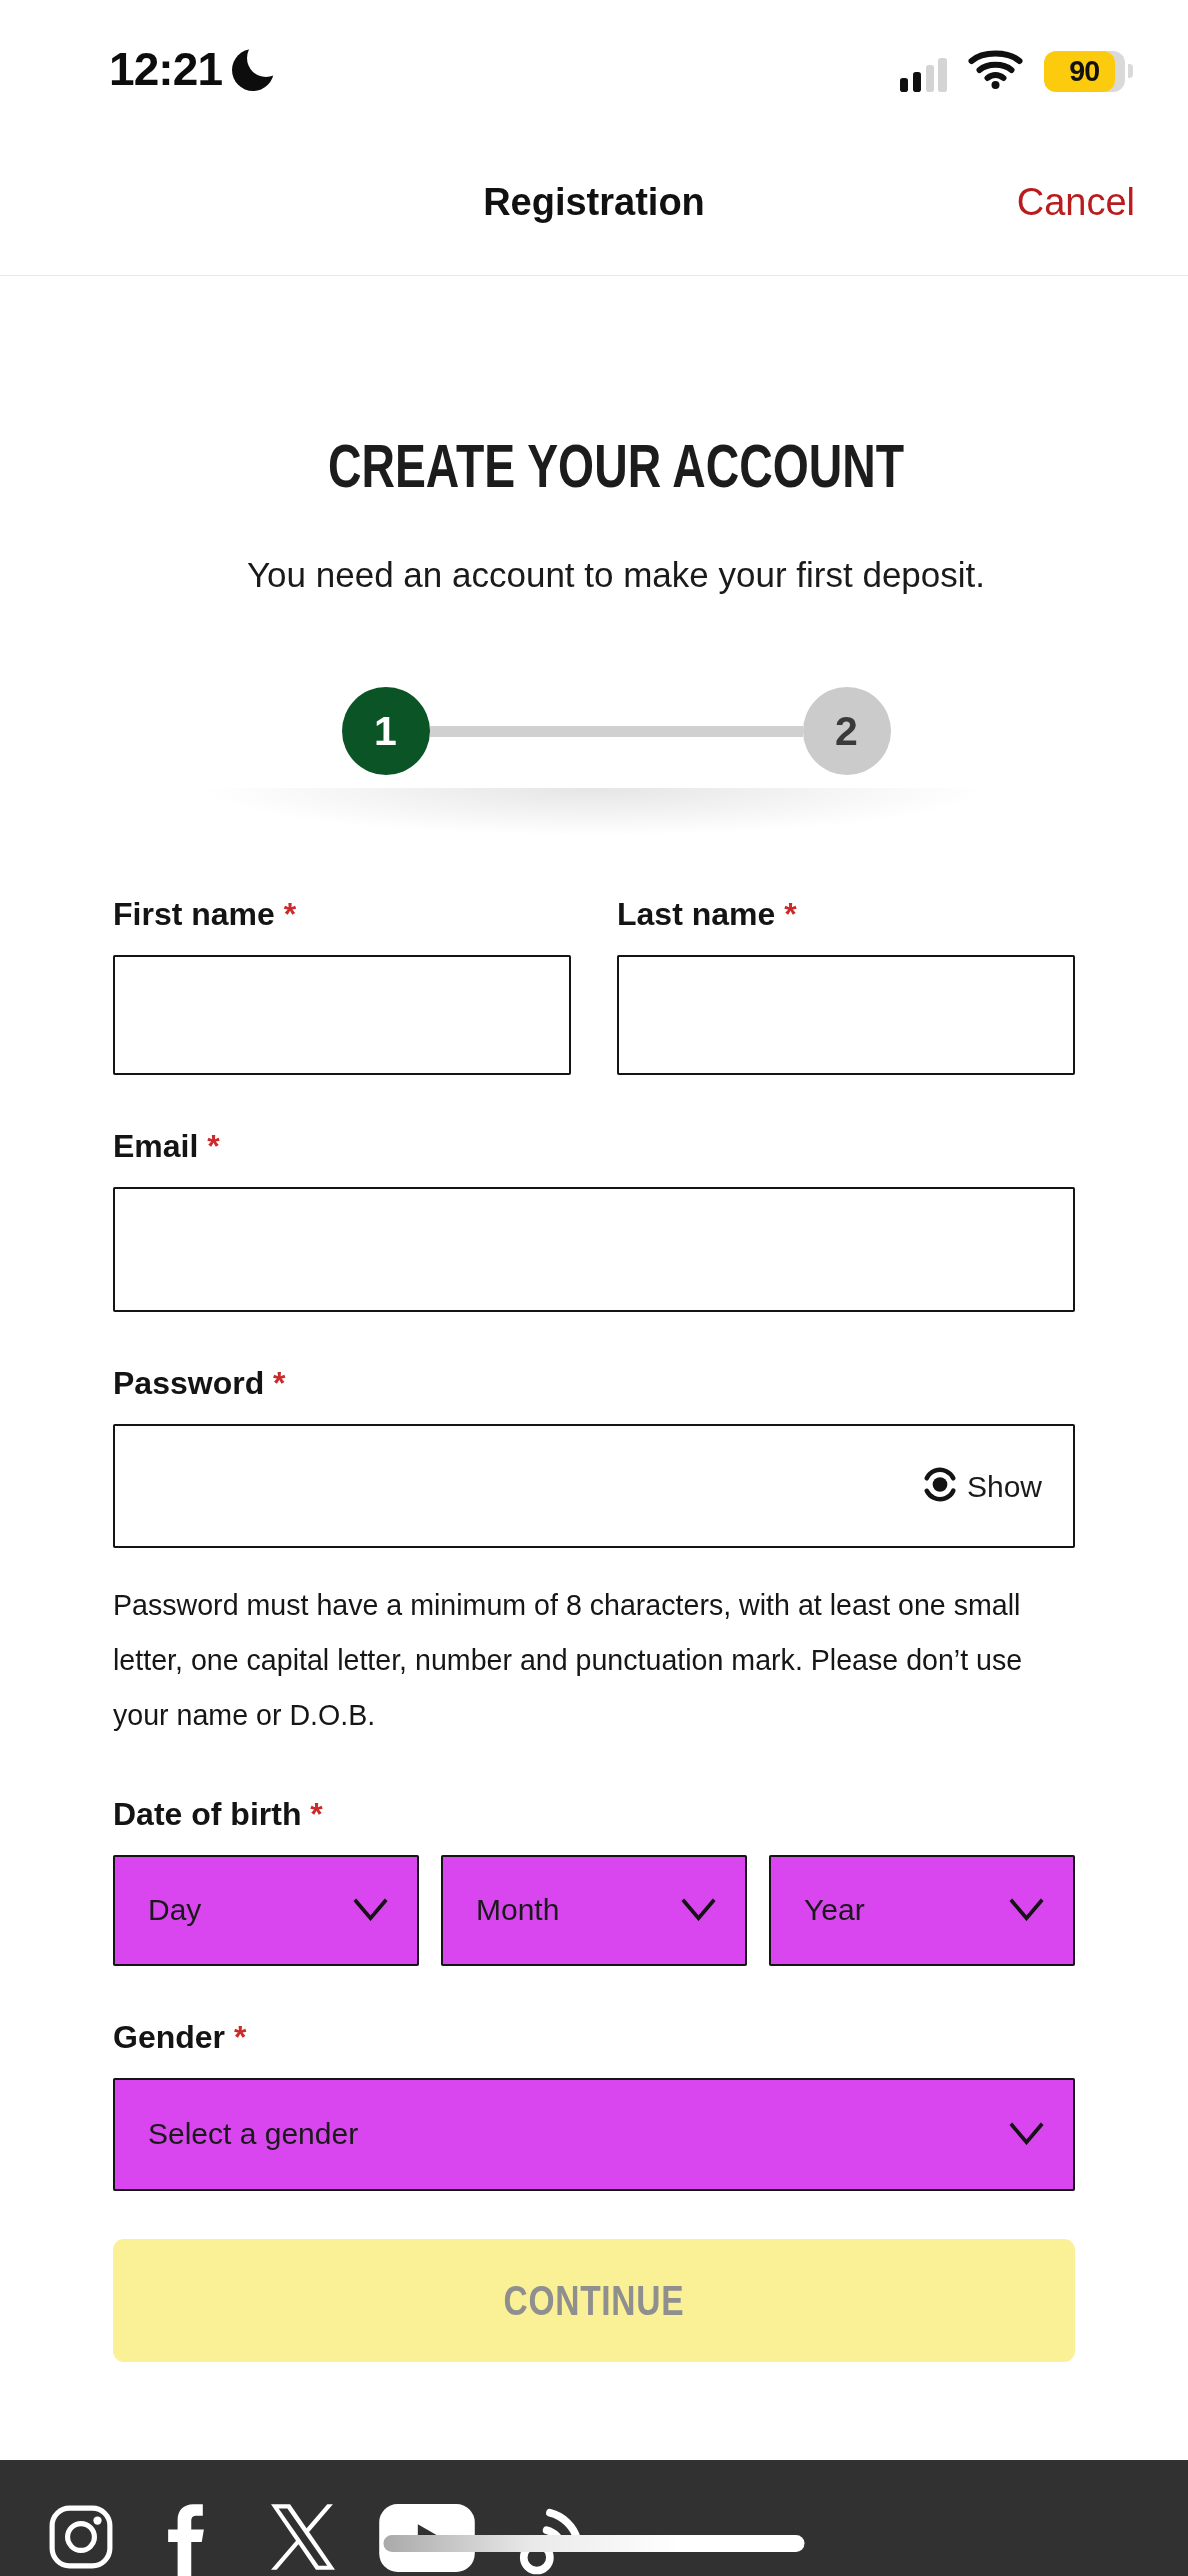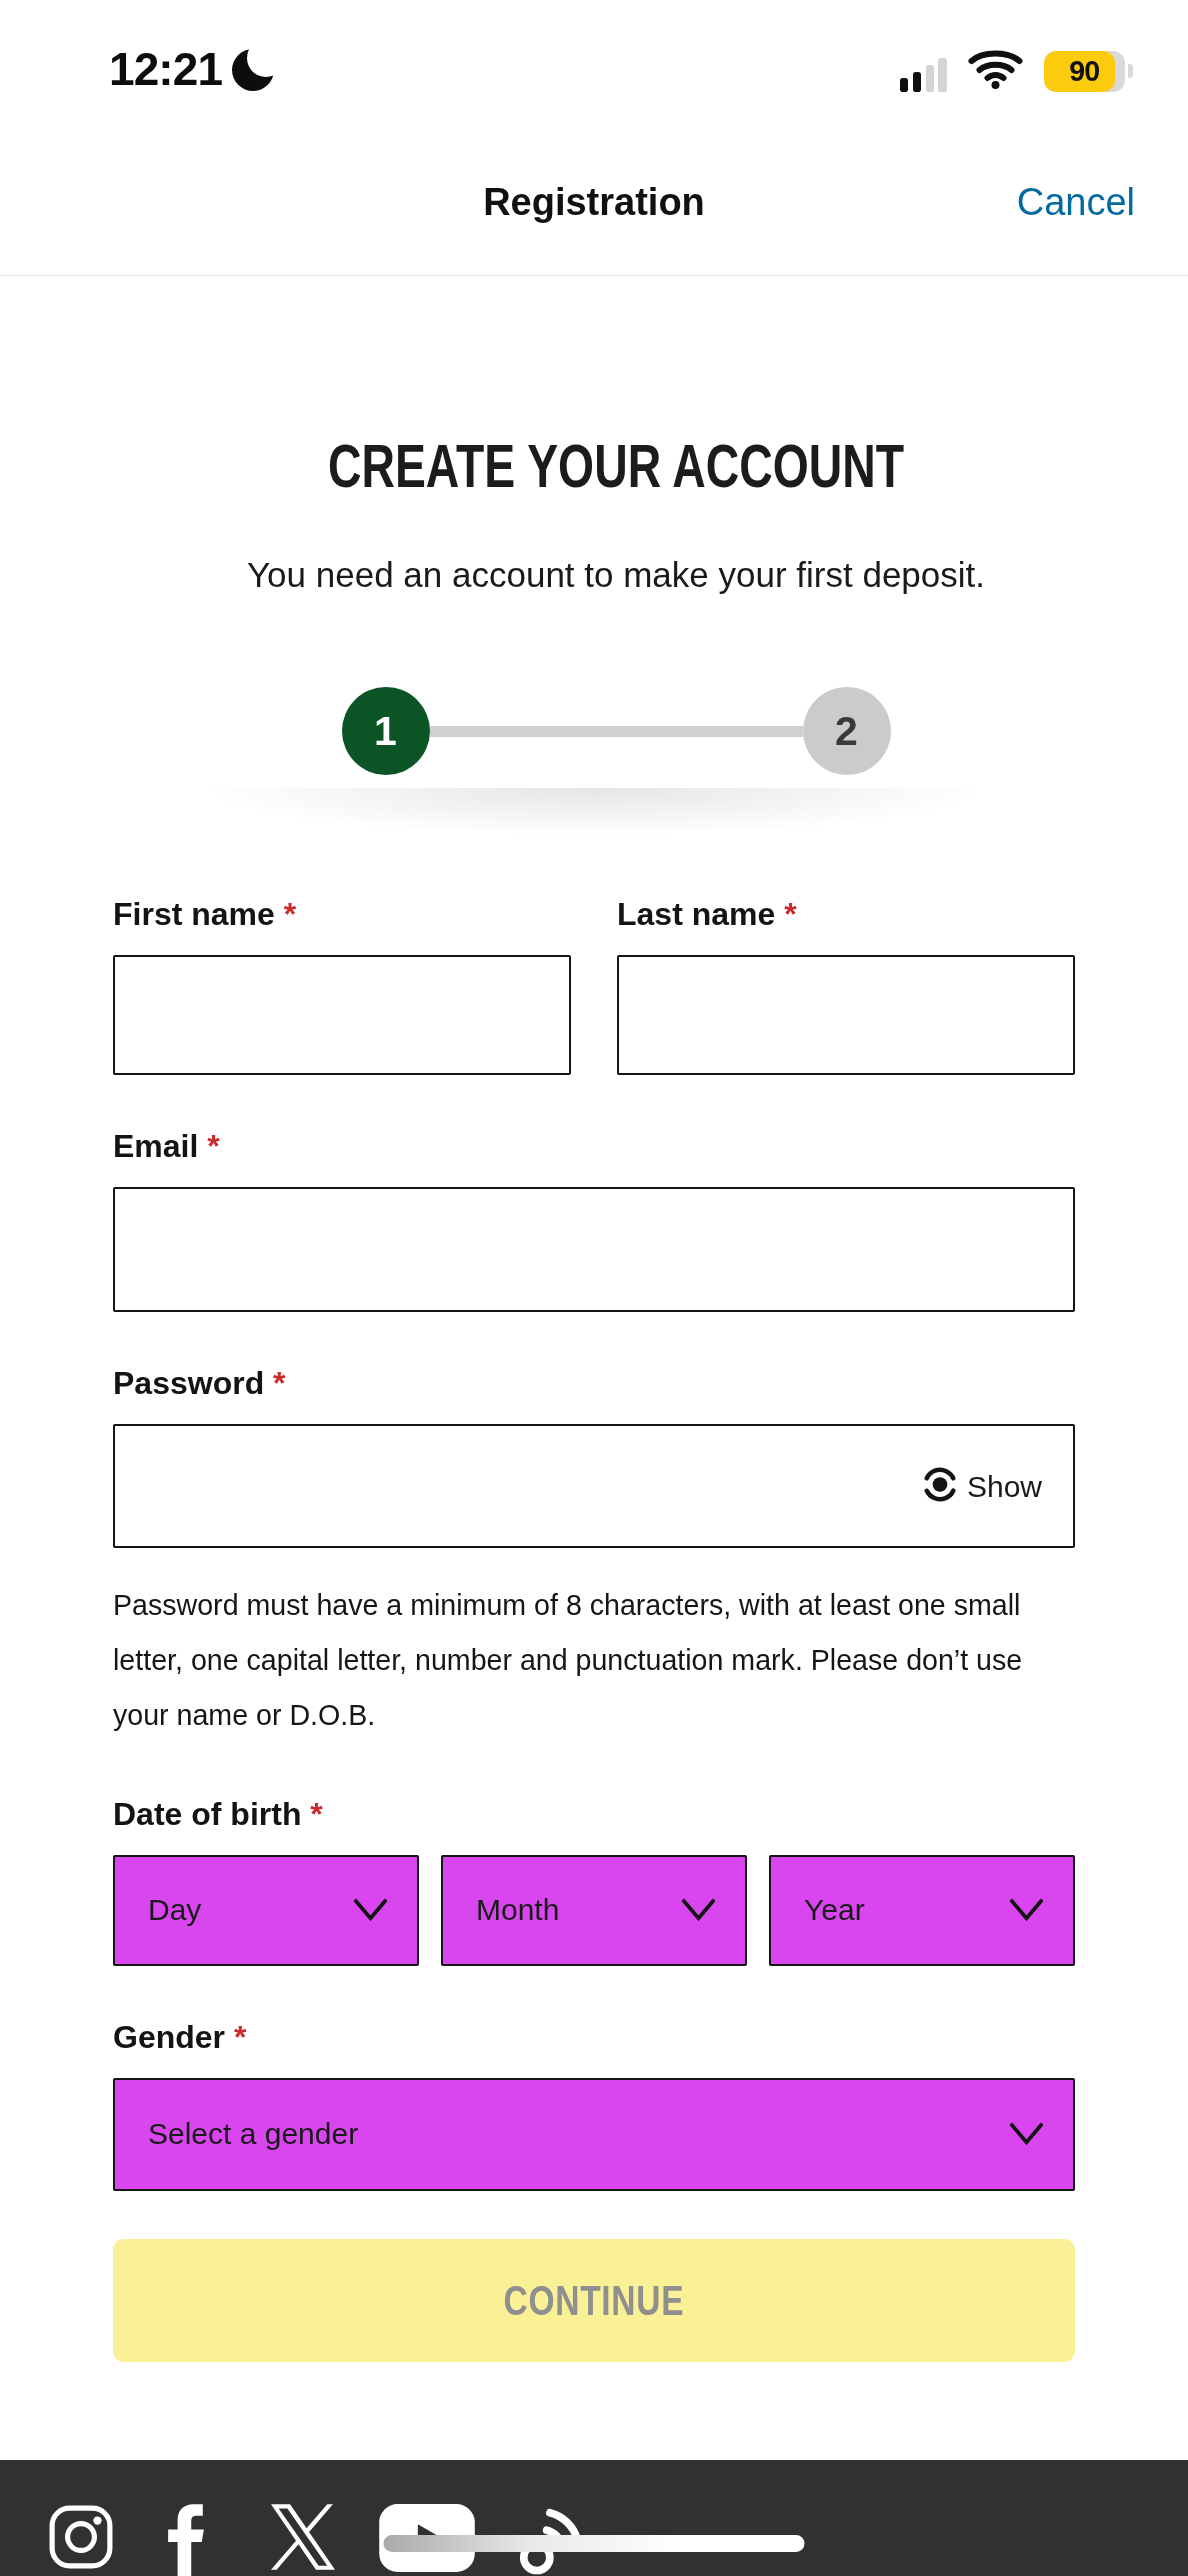--- a/index.html
+++ b/index.html
@@ -18,21 +18,21 @@
   .sig .b1{height:14px}.sig .b2{height:20px}.sig .b3{height:27px}.sig .b4{height:34px}
   .battery { display:flex; align-items:center; }
   .batt-body { position:relative; width:81px; height:41px; border-radius:12px; background:#d9d9d9; overflow:hidden; }
   .batt-fill { position:absolute; left:0; top:0; bottom:0; width:88%; background:#fdcb0d; border-radius:12px; }
   .batt-pct { position:absolute; inset:0; display:flex; align-items:center; justify-content:center; font-size:28.6px; font-weight:700; color:#111; letter-spacing:-0.9px; }
   .batt-cap { width:5.5px; height:14.7px; margin-left:2.8px; border-radius:0 3.7px 3.7px 0; background:#d9d9d9; }
 
   
   .nav { position:relative; height:147px; border-bottom:1.8px solid #e7e7e7; display:flex; align-items:center; justify-content:center; }
   .nav-title { font-size:38px; font-weight:700; color:#111; }
-  .cancel-btn { position:absolute; right:53px; top:50%; transform:translateY(-50%); font-size:38px; font-weight:400; color:#0369a1; background:none; border:none; font-family:inherit; cursor:pointer; }
+  .cancel-btn { position:absolute; right:53px; top:50%; transform:translateY(-50%); font-size:38px; font-weight:400; color:#b91c1c; background:none; border:none; font-family:inherit; cursor:pointer; }
 
   
   .hero { text-align:center; padding-top:155px;margin-left:44px; }
   .hero-title { font-size:61px; font-weight:700; color:#1c1c1c; letter-spacing:0px; }
   .hero-title span { display:inline-block; transform:scaleX(0.76); transform-origin:center; white-space:nowrap; }
   .hero-sub { margin:41px auto 0; max-width:811px; font-size:35px; line-height:66px; color:#1a1a1a; }
   .stepper { margin:79px auto 0; width:549px; display:flex; align-items:center; }
   .step { width:88px; height:88px; min-width:88px; border-radius:50%; display:flex; align-items:center; justify-content:center; font-size:41px; font-weight:700; }
   .step.active { background:#0a5426; color:#fff; }
   .step.inactive { background:#cbcbcb; color:#3a3a3a; }

